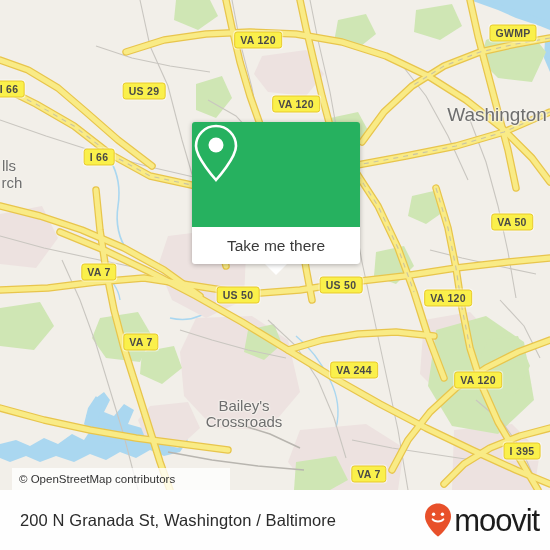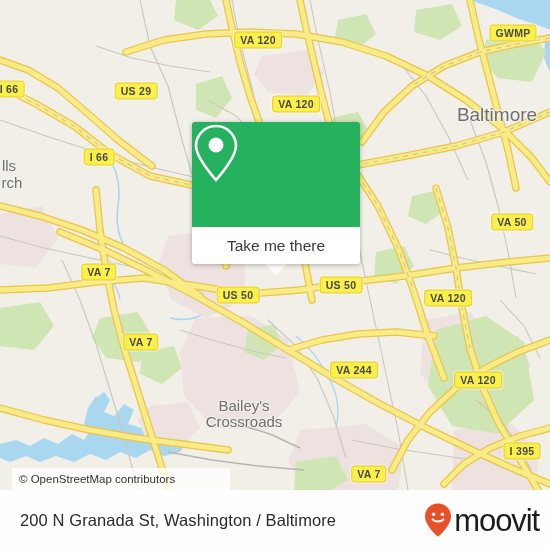--- a/index.html
+++ b/index.html
@@ -177,38 +177,38 @@
         <path d="M196 186 L250 186 L300 178 L352 166 L406 156 L456 146 L504 132 L550 112"></path>
         <path d="M436 188 L448 228 L456 268 L462 308 L470 348"></path>
         <path d="M352 166 L378 206 L398 248 L414 292"></path>
         <path d="M550 38 L516 44 L480 52 L444 66 L412 86"></path>
       </g>
     </svg>
 
     <div id="shields">
         <div class="shield" style="left: 258px; top: 40px;">VA 120</div>
         <div class="shield" style="left: 513px; top: 33px;">GWMP</div>
-        <div class="shield" style="left: 136px; top: 91px;">US 29</div>
+        <div class="shield" style="left: 144px; top: 91px;">US 29</div>
         <div class="shield" style="left: 296px; top: 104px;">VA 120</div>
         <div class="shield" style="left: 9px; top: 89px;">I 66</div>
         <div class="shield" style="left: 99px; top: 157px;">I 66</div>
         <div class="shield" style="left: 512px; top: 222px;">VA 50</div>
         <div class="shield" style="left: 99px; top: 272px;">VA 7</div>
         <div class="shield" style="left: 238px; top: 295px;">US 50</div>
         <div class="shield" style="left: 341px; top: 285px;">US 50</div>
         <div class="shield" style="left: 448px; top: 298px;">VA 120</div>
         <div class="shield" style="left: 141px; top: 342px;">VA 7</div>
         <div class="shield" style="left: 354px; top: 370px;">VA 244</div>
         <div class="shield" style="left: 478px; top: 380px;">VA 120</div>
         <div class="shield" style="left: 522px; top: 451px;">I 395</div>
         <div class="shield" style="left: 369px; top: 474px;">VA 7</div>
       </div>
 
     <div id="places">
-        <div class="place big" style="left: 497px; top: 115px;">Baltimore</div>
+        <div class="place big" style="left: 497px; top: 115px;">Washington</div>
         <div class="place mid" style="left: 9px; top: 166px;">lls</div>
         <div class="place mid" style="left: 12px; top: 183px;">rch</div>
         <div class="place mid" style="left: 244px; top: 406px;">Bailey's</div>
         <div class="place mid" style="left: 244px; top: 422px;">Crossroads</div>
       </div>
 
     <div id="attribution">
       <span>© OpenStreetMap contributors</span>
     </div>
 

